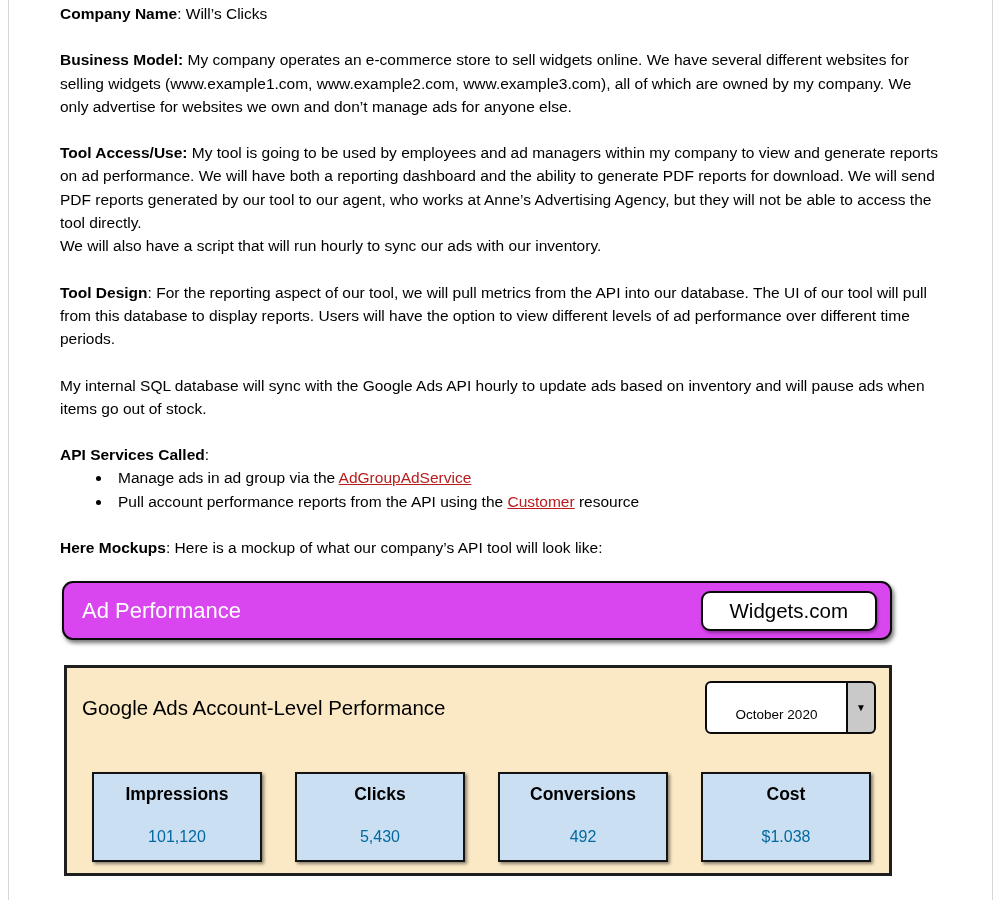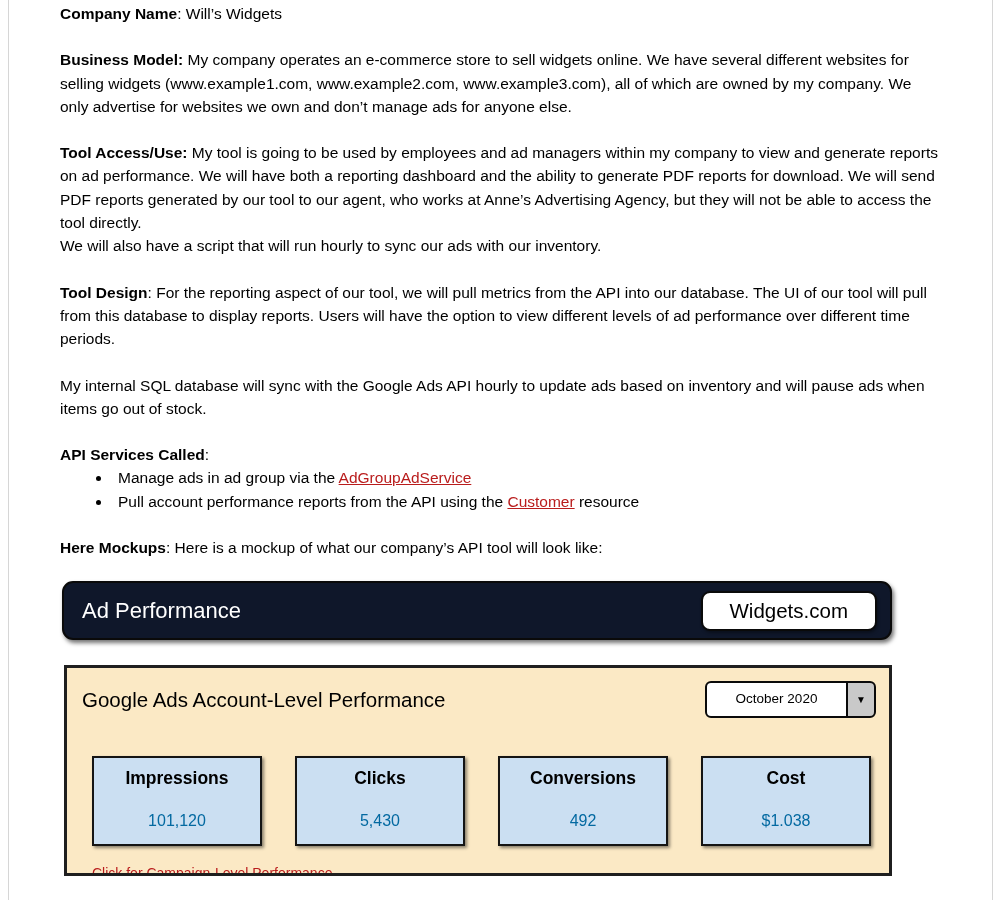--- a/index.html
+++ b/index.html
@@ -47,21 +47,21 @@
     text-decoration: underline;
     cursor: pointer;
   }
 
   
   #adp-bar {
     box-sizing: border-box;
     width: 830px;
     height: 59px;
     margin: 22px 0 0 2px;
-    background: #0f172a;
+    background: #d946ef;
     border: 2px solid #0a0a0a;
     border-radius: 11px;
     box-shadow: 2px 3px 4px rgba(0,0,0,0.55);
     display: flex;
     align-items: center;
     justify-content: space-between;
     padding: 0 13px 0 18px;
   }
   #adp-title {
     color: #ffffff;
@@ -105,21 +105,21 @@
     cursor: pointer;
   }
   #dropdown-value {
     box-sizing: border-box;
     width: 143px;
     background: #ffffff;
     border: 2px solid #0a0a0a;
     border-radius: 6px 0 0 6px;
     font-size: 13.5px;
     text-align: center;
-    padding: 4px 6px 5px;
+    padding: 20px 6px 5px;
   }
   #dropdown-btn {
     box-sizing: border-box;
     width: 30px;
     margin-left: -2px;
     background: #c9c9c9;
     border: 2px solid #0a0a0a;
     border-radius: 0 6px 6px 0;
     display: flex;
     align-items: center;
@@ -163,21 +163,21 @@
 </style>
 </head>
 <body>
 
 <div id="screen">
   <div class="page-edge" id="edge-left"></div>
   <div class="page-edge" id="edge-right"></div>
 
   <div id="content">
 
-    <p class="para"><b>Company Name</b><span>: Will’s Widgets</span></p>
+    <p class="para"><b>Company Name</b><span>: Will’s Clicks</span></p>
 
     <p class="para"><b>Business Model:</b><span> My company operates an e-commerce store to sell widgets online. We have several different websites for selling widgets (www.example1.com, www.example2.com, www.example3.com), all of which are owned by my company. We only advertise for websites we own and don’t manage ads for anyone else.</span></p>
 
     <p class="para"><b>Tool Access/Use:</b><span> My tool is going to be used by employees and ad managers within my company to view and generate reports on ad performance. We will have both a reporting dashboard and the ability to generate PDF reports for download. We will send PDF reports generated by our tool to our agent, who works at Anne’s Advertising Agency, but they will not be able to access the tool directly.</span><br>
       <span>We will also have a script that will run hourly to sync our ads with our inventory.</span></p>
 
     <p class="para"><b>Tool Design</b><span>: For the reporting aspect of our tool, we will pull metrics from the API into our database. The UI of our tool will pull from this database to display reports. Users will have the option to view different levels of ad performance over different time periods.</span></p>
 
     <p class="para"><span>My internal SQL database will sync with the Google Ads API hourly to update ads based on inventory and will pause ads when items go out of stock.</span></p>
 

